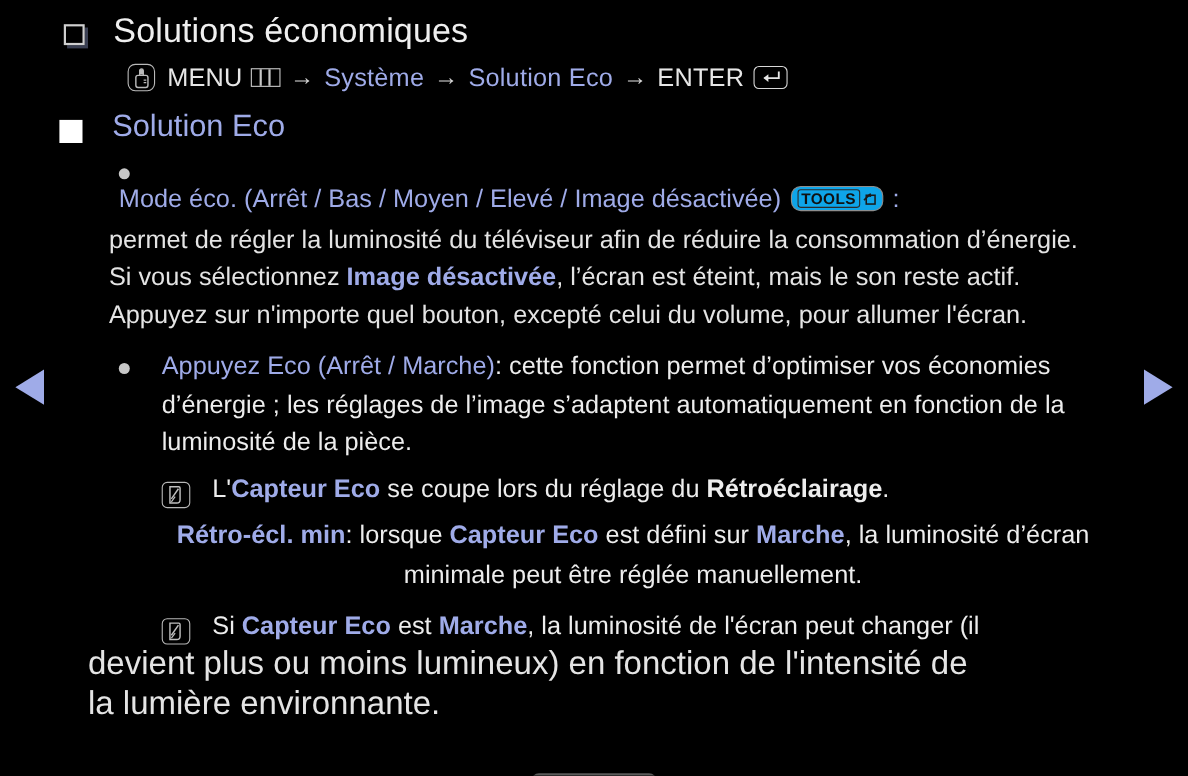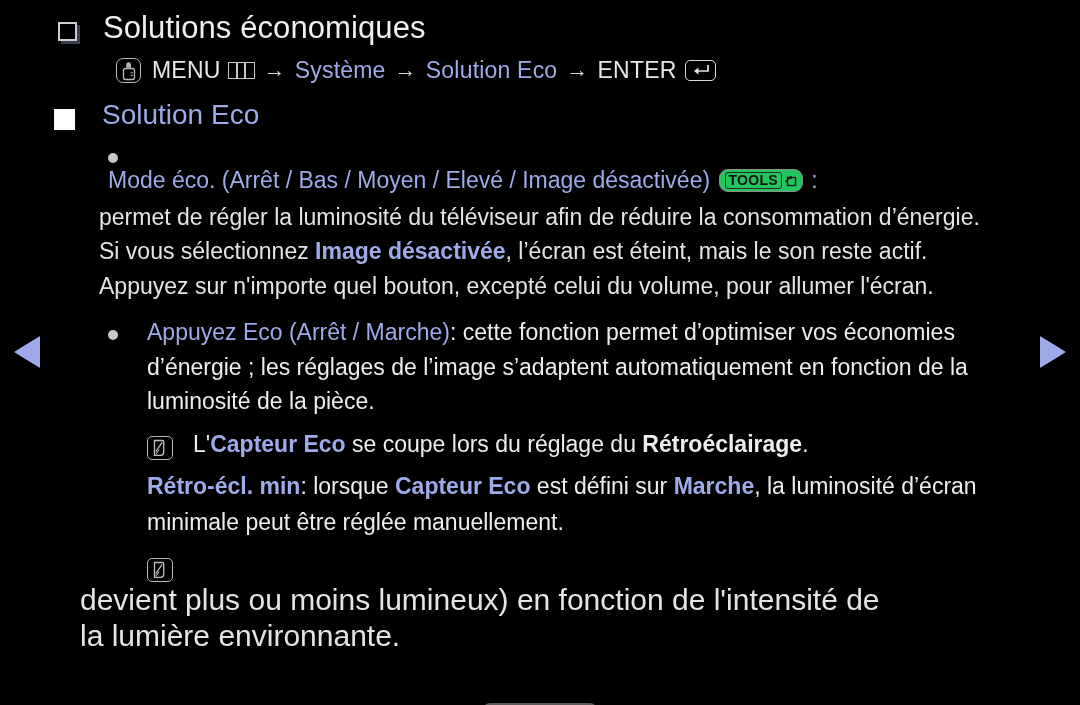--- a/index.html
+++ b/index.html
@@ -167,21 +167,21 @@
     padding-left: 99px;
     max-width: 900px;
     color: #e4e4e4;
   }
 
   
   .badge-tools {
     display: inline-flex;
     align-items: center;
     gap: 1px;
-    background: #22c55e;
+    background: #0ea5e9;
     color: #111;
     border: 1.5px solid #8d8d8d;
     border-radius: 9px;
     padding: 0 5px;
     height: 21px;
     font-size: 14px;
     font-weight: bold;
     letter-spacing: .3px;
     vertical-align: 3px;
     margin: 0 2px;
@@ -190,21 +190,21 @@
     border: 1.4px solid #2a2a2a;
     border-radius: 3px;
     padding: 0 3px 1px 3px;
     line-height: 14px;
   }
   .badge-tools svg { display: block; margin-left: 1px; }
 
   
   .note-row {
     display: flex;
-    align-items: center;
+    align-items: flex-end;
     padding-left: 147px;
   }
   .note-icon {
     width: 26px; height: 24px;
     border: 1.6px solid #b7b7b7;
     border-radius: 5px;
     box-sizing: border-box;
     position: relative;
     flex: none;
     margin: 8px 20px 0 0;
@@ -213,20 +213,21 @@
   .note-body {
     font-size: 23px;
     line-height: 36px;
     max-width: 830px;
   }
   .sub-para {
     font-size: 23px;
     line-height: 36px;
     padding-left: 147px;
     max-width: 880px;
+    text-align: center;
   }
   .note-cont {
     padding-left: 80px;
     font-size: 30px;
     line-height: 36px;
     max-width: 810px;
     color: #e4e4e4;
   }
 
   
@@ -341,20 +342,23 @@
     </div>
 
     <div class="note-row" style="padding-top:10px;">
       <div class="note-icon">
         <svg width="18" height="20" viewBox="0 0 18 20">
           <path d="M3.5 2.5 h8 a1.2 1.2 0 0 1 1.2 1.2 v10.6 a3 3 0 0 1 -3 3 h-6.2 Z" fill="none" stroke="#c0c0c0" stroke-width="1.3"></path>
           <path d="M4.8 13.5 L11.2 4.3" stroke="#c0c0c0" stroke-width="1.3"></path>
           <path d="M4.8 16.2 L8.2 11.5" stroke="#c0c0c0" stroke-width="1.1"></path>
         </svg>
       </div>
+      <div class="note-body">
+        <span class="white">Si </span><span class="accent b">Capteur Eco</span><span class="white"> est </span><span class="accent b">Marche</span><span class="white">, la luminosité de l'écran peut changer (il</span>
+      </div>
     </div>
 
     <div class="note-cont">devient plus ou moins lumineux) en fonction de l'intensité de la lumière environnante.</div>
 
   </div>
 
   <div id="lang-button">Français</div>
 
 </div>
 

